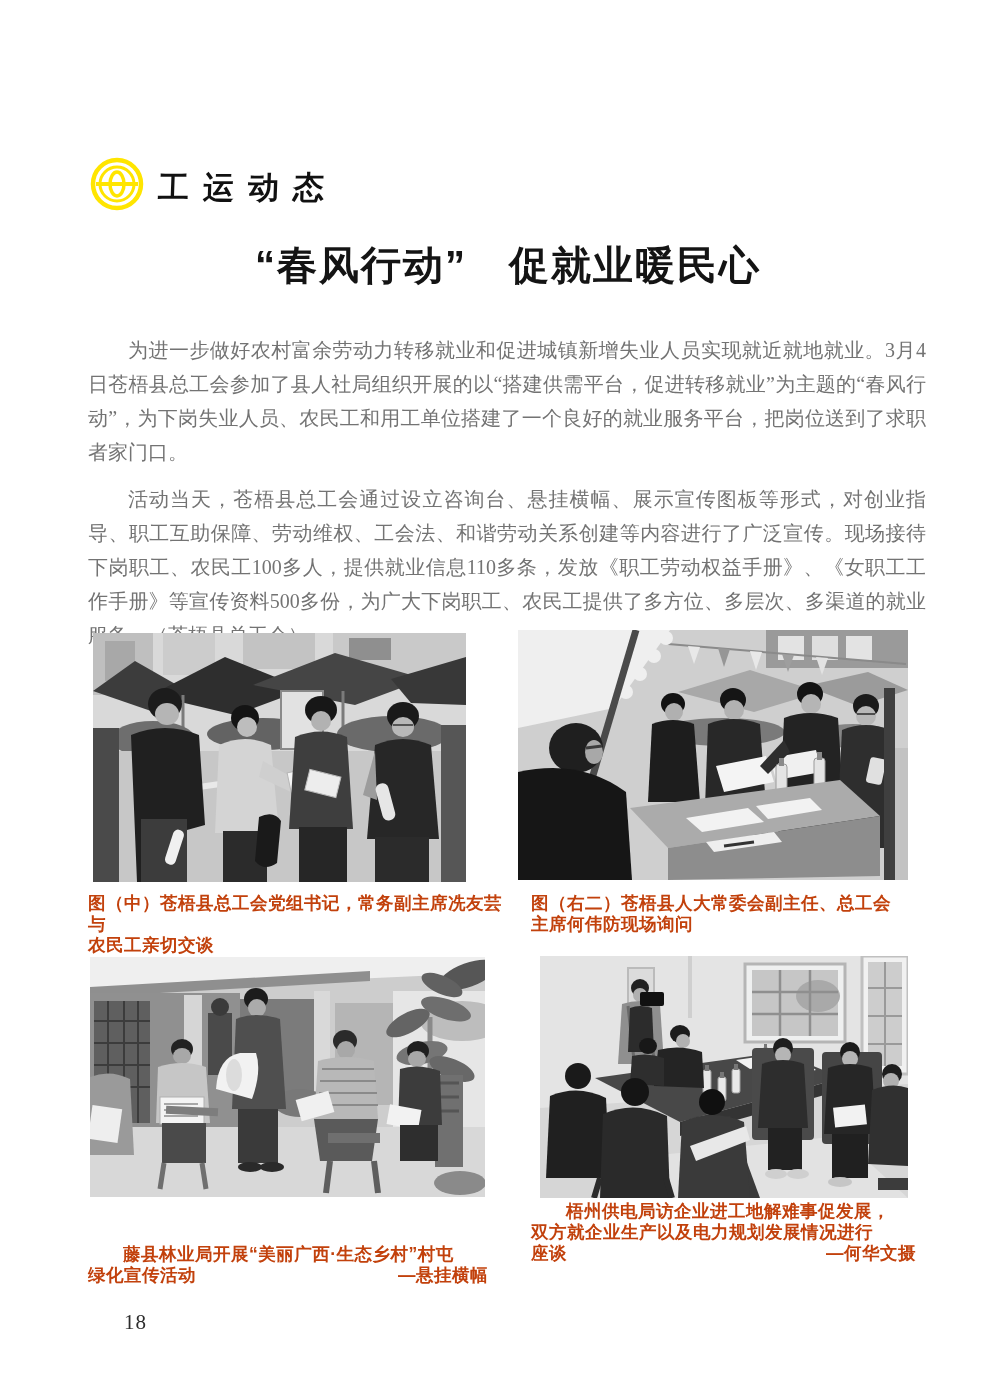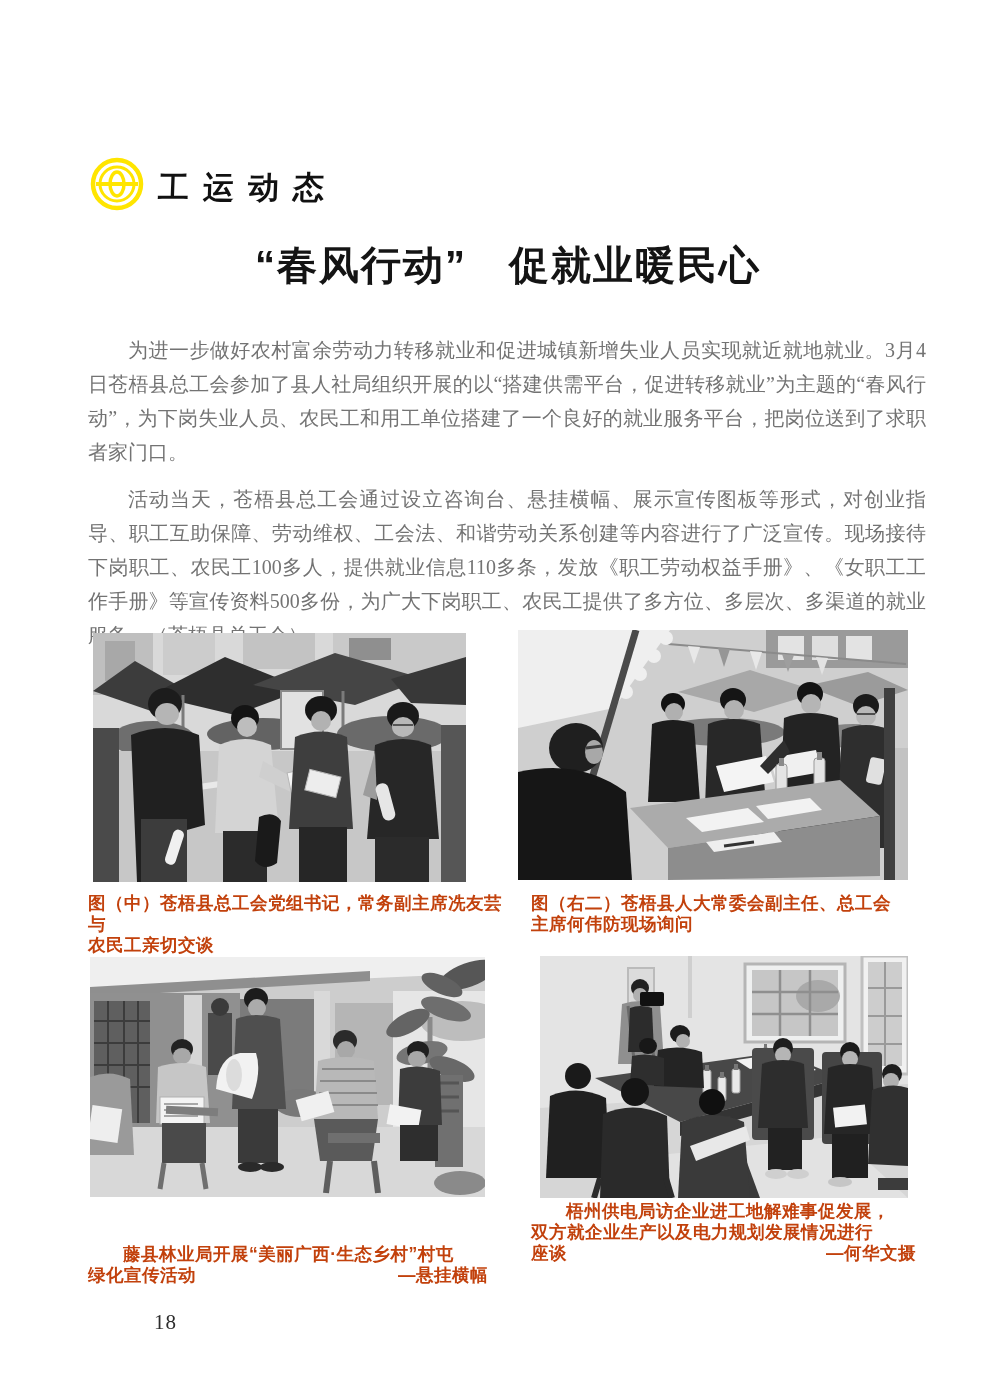--- a/index.html
+++ b/index.html
@@ -45,21 +45,21 @@
   }
   .cap-1 { left:88px;  top:893px;  width:414px; }
   .cap-2 { left:531px; top:893px;  width:392px; }
   .cap-3 { left:88px;  top:1201px; width:400px;margin-top:43px; }
   .cap-4 { left:531px; top:1201px; width:385px; }
   .cap-line { display:block; }
   .cap-line.indent { text-indent:2em; }
   .cap-line.with-attr { display:flex; justify-content:space-between; }
   .page-number {
     position:absolute; left:124px; top:1310px;
-    font-size:21px; color:#2d2d2d; letter-spacing:1px;margin-left:30px;
+    font-size:21px; color:#2d2d2d; letter-spacing:1px;
   }
 </style>
 </head>
 <body>
 
 <div class="page">
 
   <div class="logo">
     <svg viewBox="0 0 54 54">
       <circle cx="27" cy="27" r="24" fill="none" stroke="#FFE500" stroke-width="4.5"></circle>

